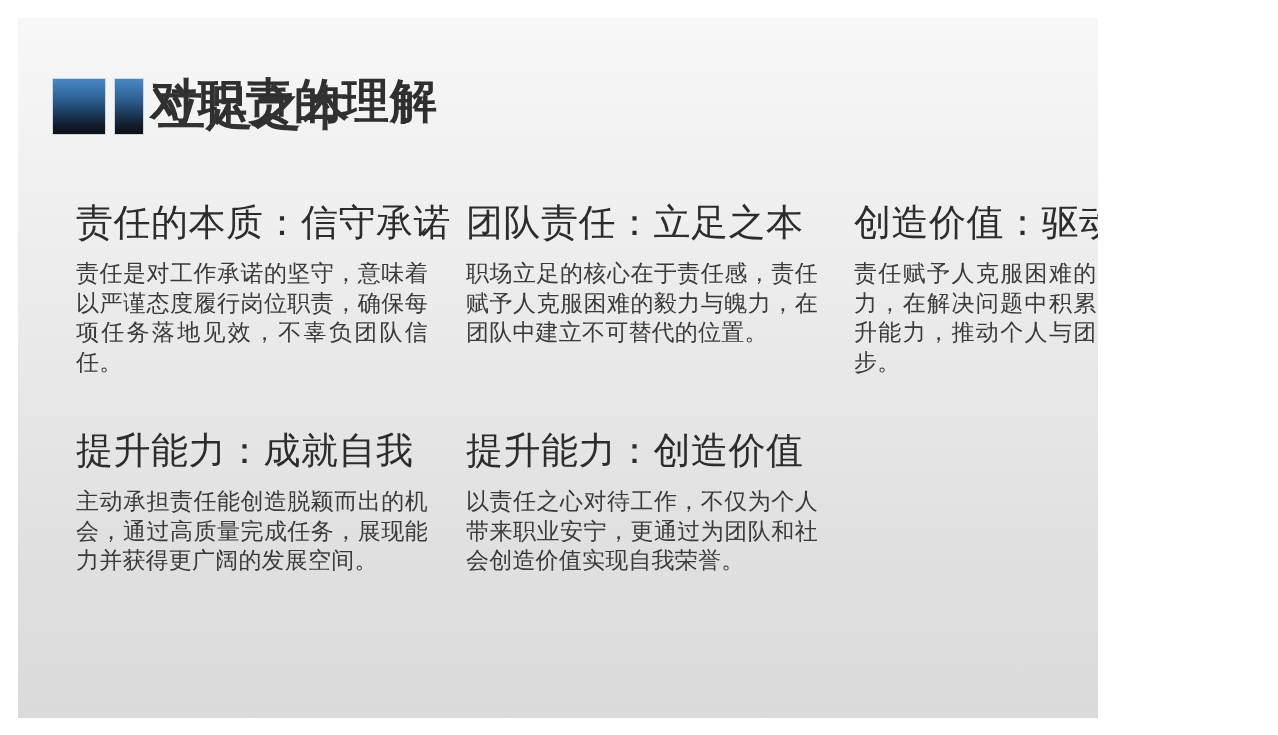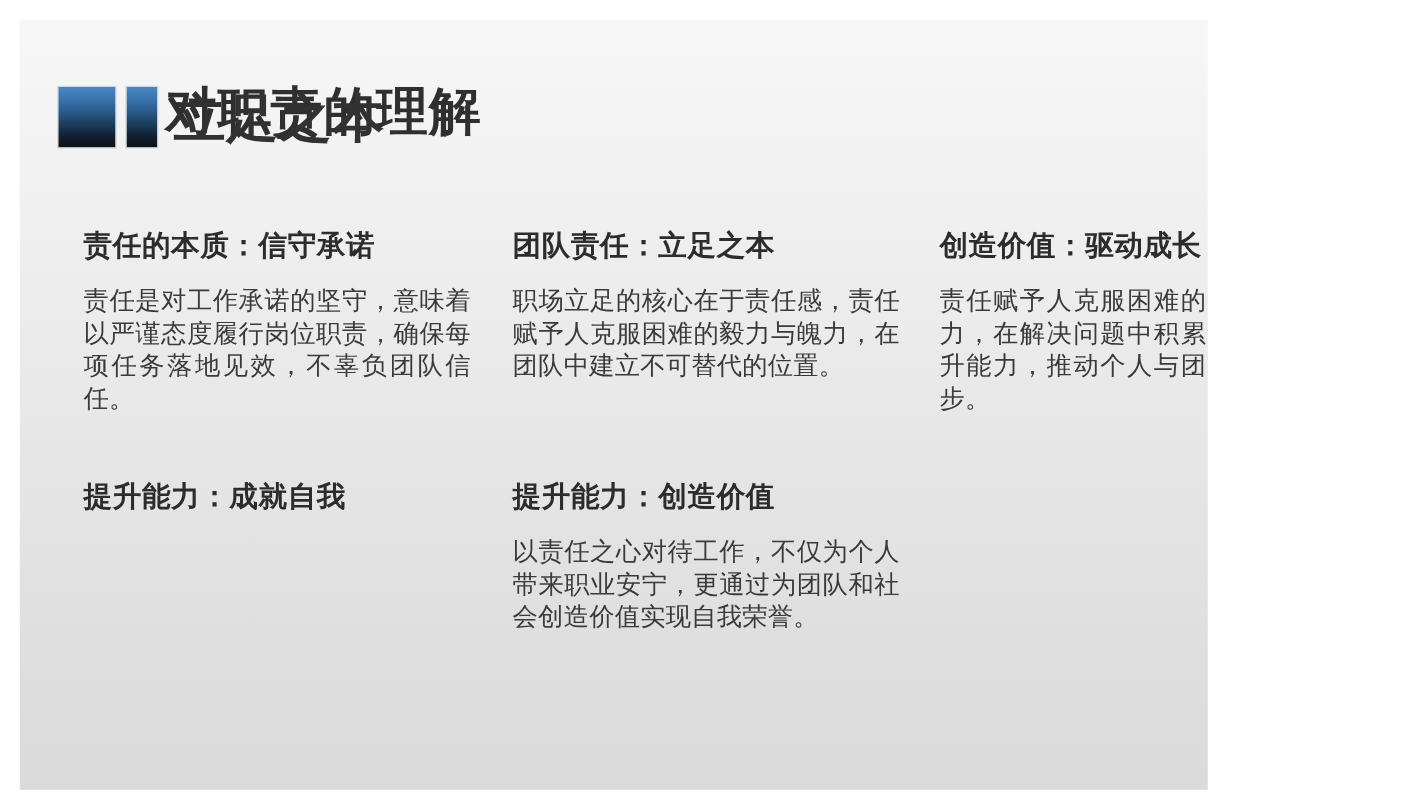--- a/index.html
+++ b/index.html
@@ -124,23 +124,23 @@
 
   .cell {
     position: relative;
     padding-right: 18px;
     box-sizing: border-box;
   }
 
   .cell-empty { visibility: hidden; }
 
   .card-title {
-    font-size: 26px;
+    font-size: 37px;
     line-height: 40px;
-    font-weight: 700;
+    font-weight: 400;
     color: #2c2c2c;
     margin: 0 0 16px 0;
     white-space: nowrap;
     letter-spacing: 0.5px;
   }
 
   .card-body {
     font-size: 23px;
     line-height: 29.5px;
     color: #3a3a3a;
@@ -185,20 +185,21 @@
         <p class="card-body">职场立足的核心在于责任感，责任赋予人克服困难的毅力与魄力，在团队中建立不可替代的位置。</p>
       </div>
 
       <div class="cell cell-col3">
         <h2 class="card-title">创造价值：驱动成长</h2>
         <p class="card-body">责任赋予人克服困难的毅力与魄力，在解决问题中积累经验、提升能力，推动个人与团队共同进步。</p>
       </div>
 
       <div class="cell cell-col1">
         <h2 class="card-title">提升能力：成就自我</h2>
+        <p class="card-body">主动承担责任能创造脱颖而出的机会，通过高质量完成任务，展现能力并获得更广阔的发展空间。</p>
       </div>
 
       <div class="cell cell-col2">
         <h2 class="card-title">提升能力：创造价值</h2>
         <p class="card-body">以责任之心对待工作，不仅为个人带来职业安宁，更通过为团队和社会创造价值实现自我荣誉。</p>
       </div>
 
       <div class="cell cell-col3 cell-empty"></div>
 
     </div>

